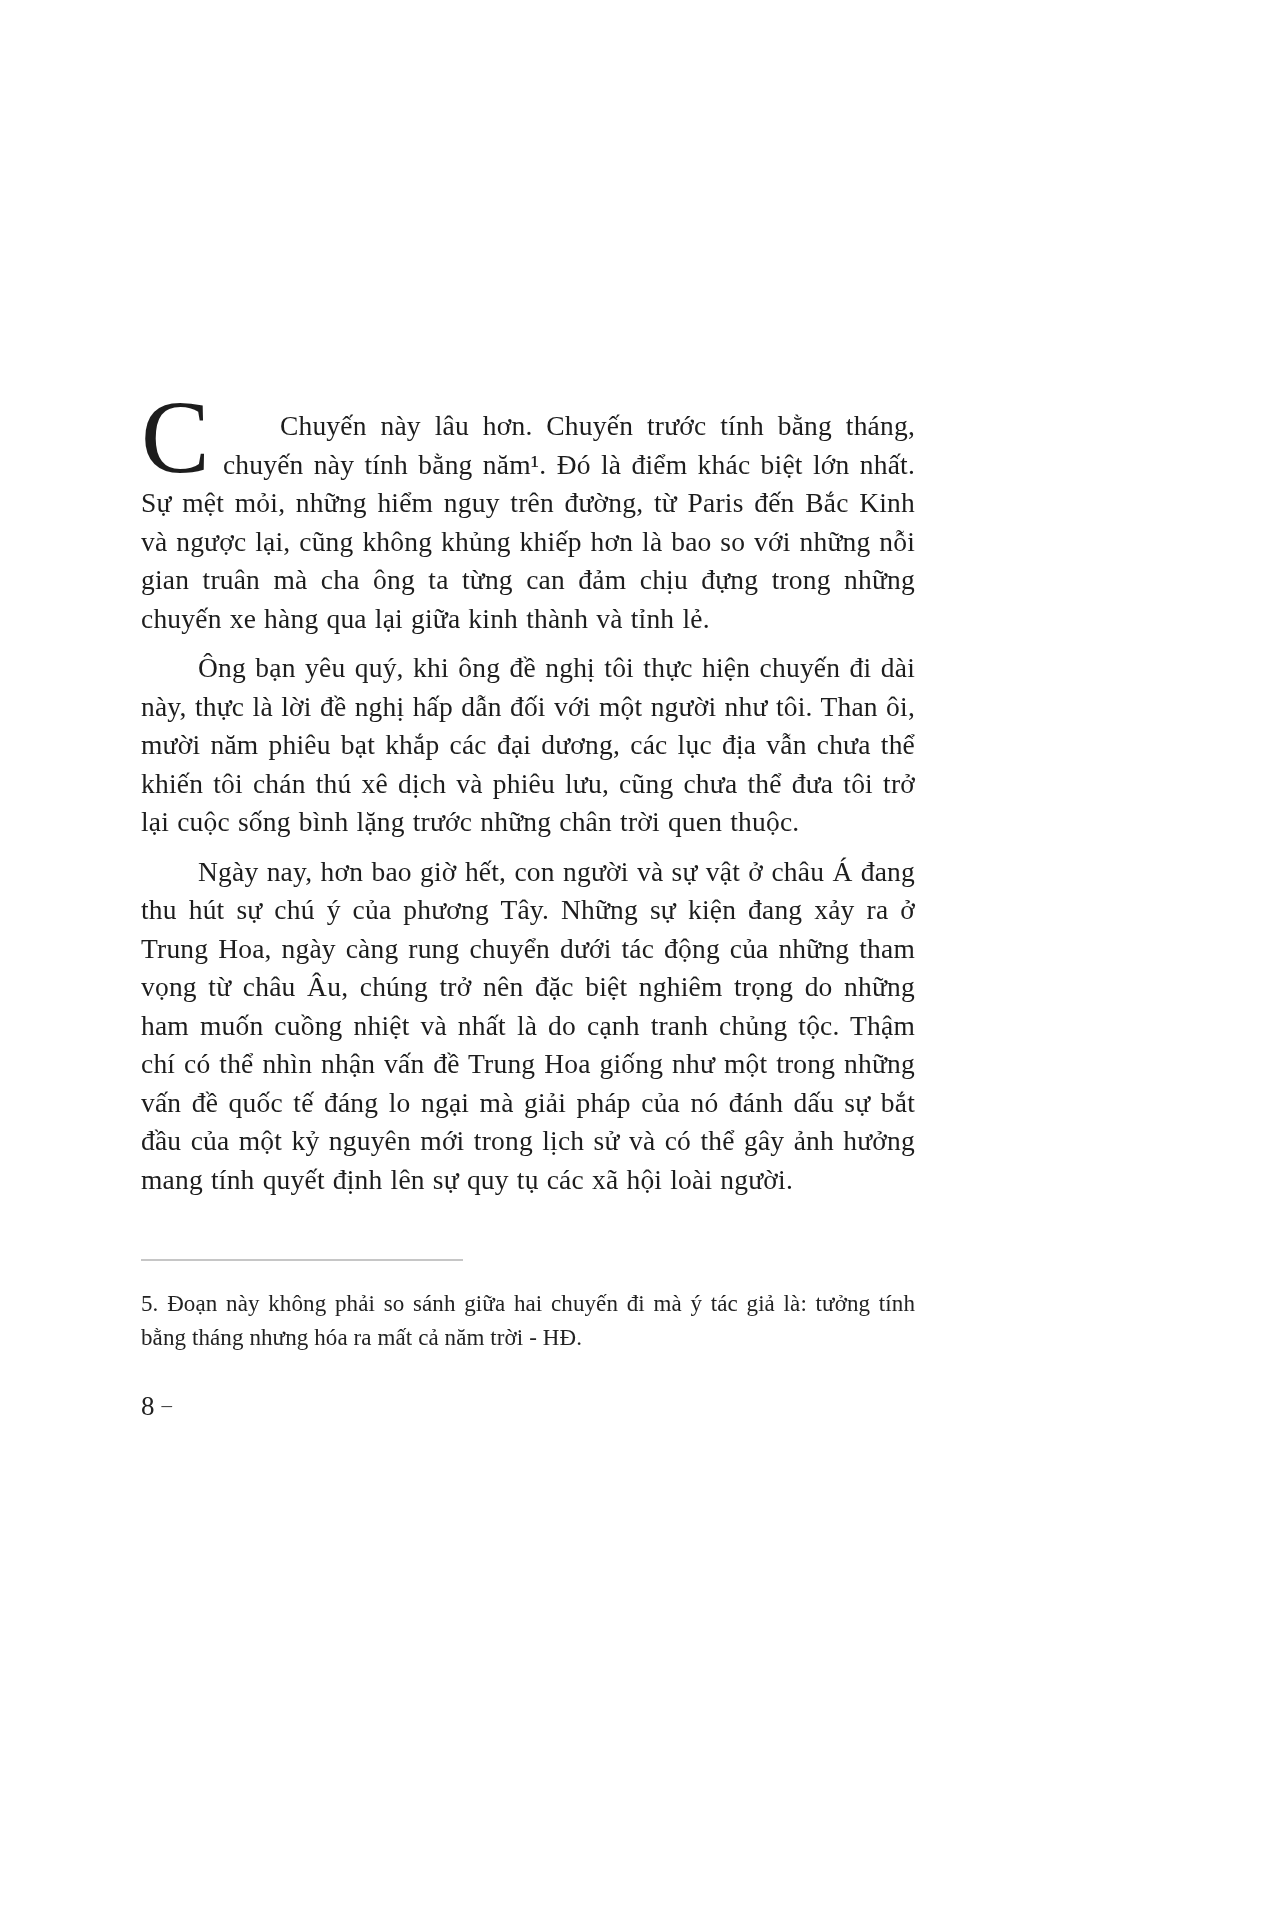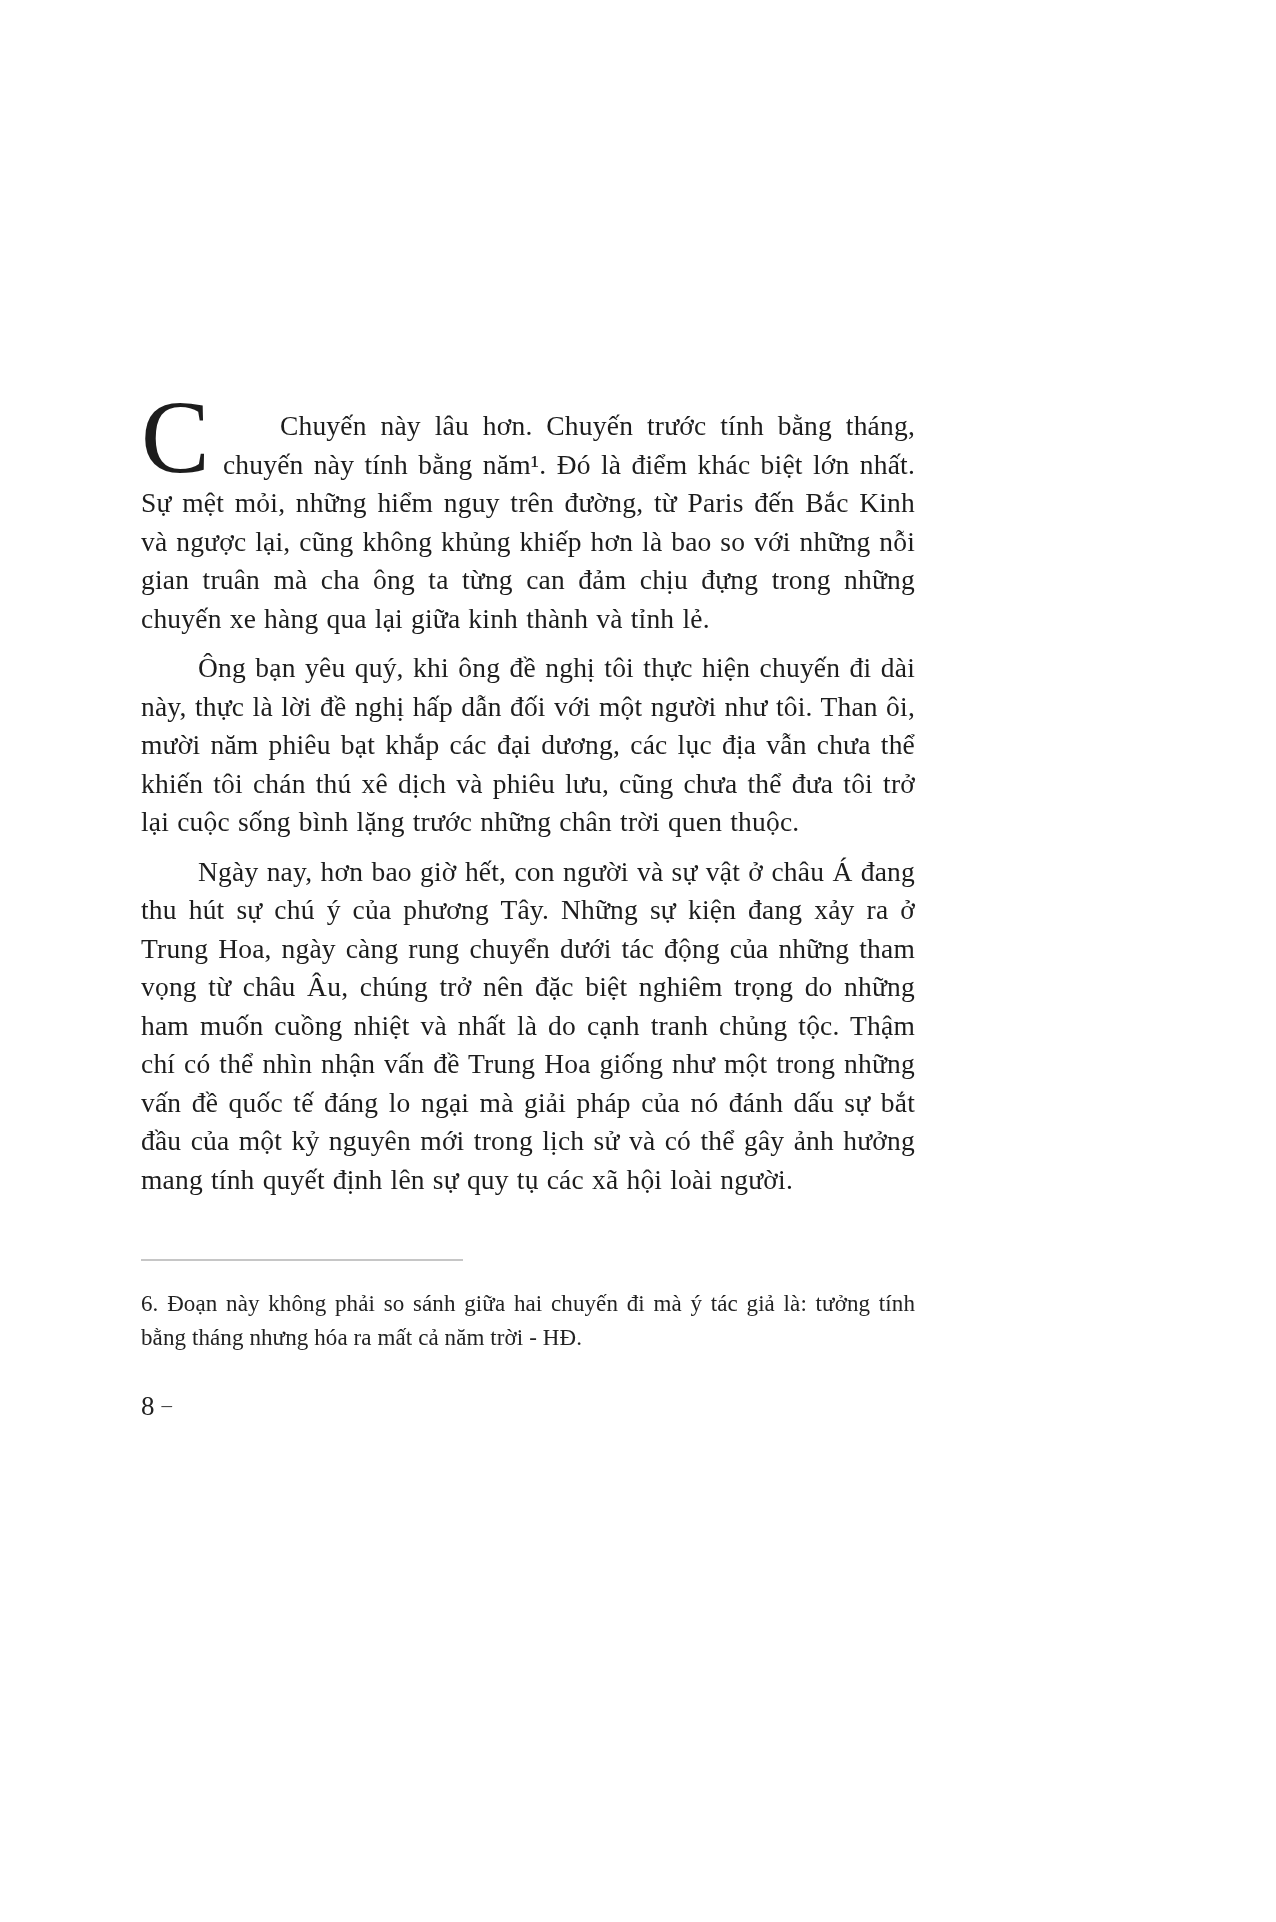--- a/index.html
+++ b/index.html
@@ -81,20 +81,20 @@
     </p>
 
     <p class="body-para indented">Chuyến này lâu hơn. Chuyến trước tính bằng tháng, chuyến này tính bằng năm¹. Đó là điểm khác biệt lớn nhất. Sự mệt mỏi, những hiểm nguy trên đường, từ Paris đến Bắc Kinh và ngược lại, cũng không khủng khiếp hơn là bao so với những nỗi gian truân mà cha ông ta từng can đảm chịu đựng trong những chuyến xe hàng qua lại giữa kinh thành và tỉnh lẻ.</p>
 
     <p class="body-para indented">Ông bạn yêu quý, khi ông đề nghị tôi thực hiện chuyến đi dài này, thực là lời đề nghị hấp dẫn đối với một người như tôi. Than ôi, mười năm phiêu bạt khắp các đại dương, các lục địa vẫn chưa thể khiến tôi chán thú xê dịch và phiêu lưu, cũng chưa thể đưa tôi trở lại cuộc sống bình lặng trước những chân trời quen thuộc.</p>
 
     <p class="body-para indented">Ngày nay, hơn bao giờ hết, con người và sự vật ở châu Á đang thu hút sự chú ý của phương Tây. Những sự kiện đang xảy ra ở Trung Hoa, ngày càng rung chuyển dưới tác động của những tham vọng từ châu Âu, chúng trở nên đặc biệt nghiêm trọng do những ham muốn cuồng nhiệt và nhất là do cạnh tranh chủng tộc. Thậm chí có thể nhìn nhận vấn đề Trung Hoa giống như một trong những vấn đề quốc tế đáng lo ngại mà giải pháp của nó đánh dấu sự bắt đầu của một kỷ nguyên mới trong lịch sử và có thể gây ảnh hưởng mang tính quyết định lên sự quy tụ các xã hội loài người.</p>
 
     <hr class="footnote-rule">
 
-    <p class="footnote">6. Đoạn này không phải so sánh giữa hai chuyến đi mà ý tác giả là: tưởng tính bằng tháng nhưng hóa ra mất cả năm trời - HĐ.</p>
+    <p class="footnote">5. Đoạn này không phải so sánh giữa hai chuyến đi mà ý tác giả là: tưởng tính bằng tháng nhưng hóa ra mất cả năm trời - HĐ.</p>
 
     <div class="page-number">
       <span>8</span><span class="dash">–</span>
     </div>
 
   </div>
 </div>
 
 </body></html>

